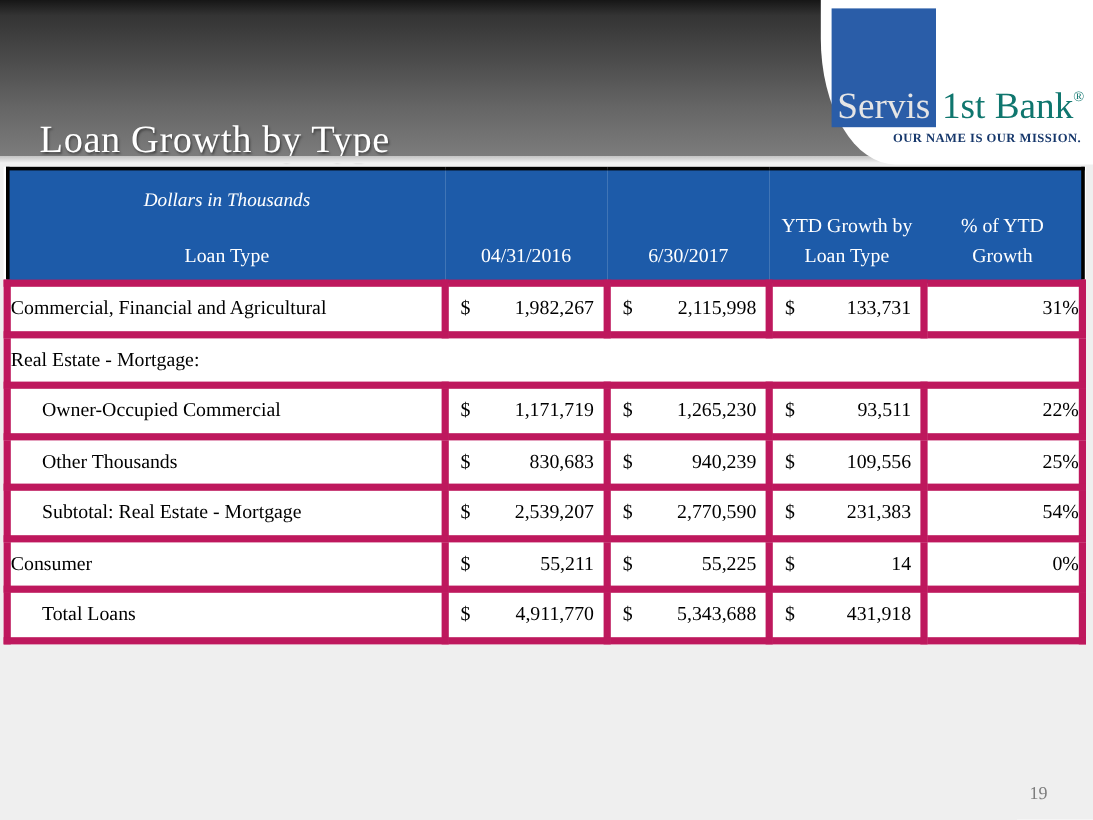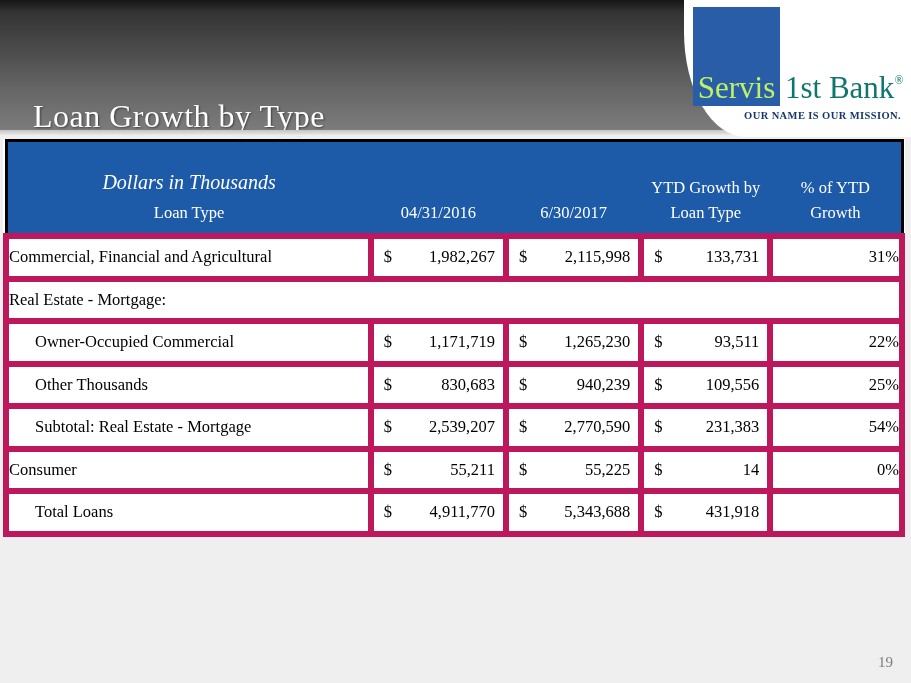--- a/index.html
+++ b/index.html
@@ -42,21 +42,21 @@
   .logo-lockup {
     position: absolute; top: 7px; left: 9px;
     display: flex; align-items: flex-end;
   }
   .logo-square {
     width: 87px; height: 99px;
     background: #2a5da8;
     display: flex; align-items: flex-end; justify-content: center;
   }
   .logo-square-text {
-    color: #bef264; font-size: 31px; line-height: 1.0;
+    color: #e5e5e5; font-size: 31px; line-height: 1.0;
     padding-bottom: 3px; letter-spacing: 0px;
   }
   .logo-bank-text {
     color: #0f766e; font-size: 31px; line-height: 1.0;
     margin-left: 5px; padding-bottom: 3px; white-space: nowrap;
   }
   .logo-reg { font-size: 12px; vertical-align: 14px; }
   .logo-tagline {
     position: absolute; top: 110px; right: 10px;
     color: #16376b; font-size: 10.5px; font-weight: bold;
@@ -80,42 +80,42 @@
     vertical-align: bottom;
     border: 0;
     border-bottom: 3px solid #000;
     height: 84px;
     padding: 0 2px 7px 2px;
     text-align: center;
     line-height: 1.55;
   }
   .header-subtitle {
     font-style: italic;
-    font-size: 20px;
-    margin-bottom: 2px;
+    font-size: 16px;
+    margin-bottom: 20px;
   }
   .loan-table tbody td {
     border: 6px solid #be185d;
     height: 36.5px;
     padding: 0;
     color: #000;
     vertical-align: middle;
   }
   td.label-cell { padding-left: 5px; }
   td.label-cell.indent { padding-left: 26px; }
   .cellflex {
     display: flex;
     justify-content: space-between;
     align-items: baseline;
     padding: 0 8px 0 10px;
   }
   td.pct-cell { text-align: right; }
   
   .page-number {
-    position: absolute; right: 18px; bottom: 12px;
+    position: absolute; right: 38px; bottom: 12px;
     color: #7d7d7d; font-size: 15px;
   }
 </style>
 </head>
 <body>
 
 <div class="slide">
 
   <div class="header-band">
     <div class="page-title">Loan Growth by Type</div>

